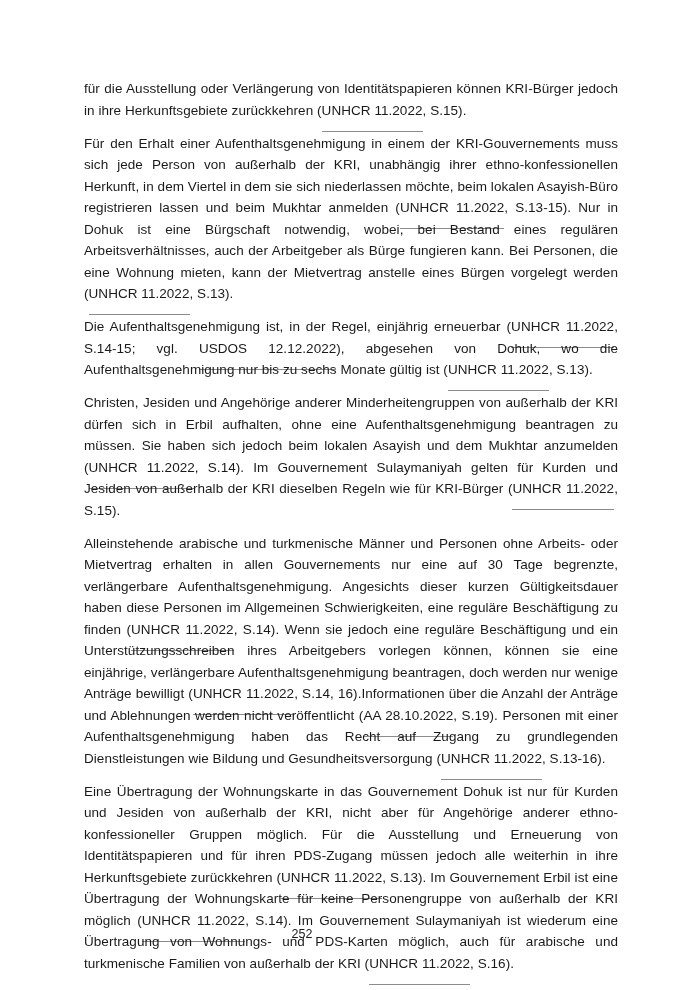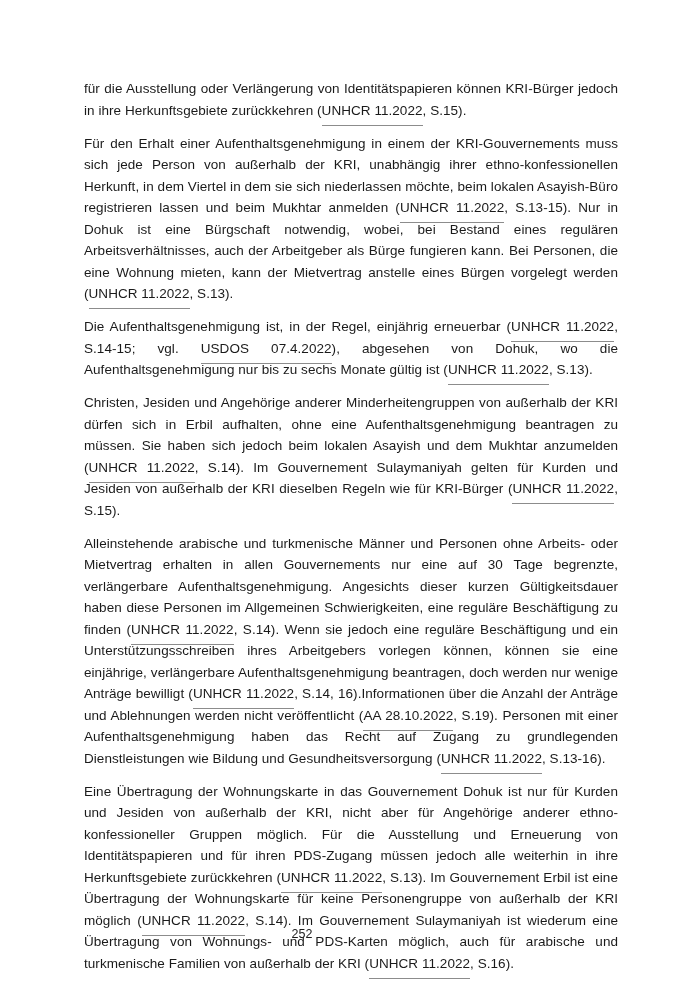--- a/index.html
+++ b/index.html
@@ -27,21 +27,21 @@
     hyphens: auto;
     -webkit-hyphens: auto;
   }
   .doc-body p {
     margin: 0 0 11.5px 0;
   }
   a.cite {
     color: inherit;
     text-decoration: none;
     border-bottom: 1px solid var(--underline-color, #8c8c8c);
-    padding-bottom: 7px;
+    padding-bottom: 13px;
     cursor: pointer;
   }
   .page-footer {
     position: absolute;
     top: 924px;
     left: 0;
     width: 604px;
     text-align: center;
   }
   .page-number {
@@ -49,21 +49,21 @@
     color: #1a1a1a;
     display: inline-block;
   }
 </style>
 </head>
 <body style="background: rgb(255, 255, 255); color: rgb(26, 26, 26);">
 
 <main class="doc-body" id="doc-body">
     <p><span>für die Ausstellung oder Verlängerung von Identitätspapieren können KRI-Bürger jedoch in ihre Herkunftsgebiete zurückkehren (</span><a class="cite">UNHCR 11.2022</a><span>, S.15).</span></p>
     <p><span>Für den Erhalt einer Aufenthaltsgenehmigung in einem der KRI-Gouvernements muss sich jede Person von außerhalb der KRI, unabhängig ihrer ethno-konfessionellen Herkunft, in dem Viertel in dem sie sich niederlassen möchte, beim lokalen Asayish-Büro registrieren lassen und beim Mukhtar anmelden (</span><a class="cite">UNHCR 11.2022</a><span>, S.13-15). Nur in Dohuk ist eine Bürgschaft notwendig, wobei, bei Bestand eines regulären Arbeitsverhältnisses, auch der Arbeitgeber als Bürge fungieren kann. Bei Personen, die eine Wohnung mieten, kann der Mietvertrag anstelle eines Bürgen vorgelegt werden (</span><a class="cite">UNHCR 11.2022</a><span>, S.13).</span></p>
-    <p><span>Die Aufenthaltsgenehmigung ist, in der Regel, einjährig erneuerbar (</span><a class="cite">UNHCR 11.2022</a><span>, S.14-15; vgl. </span><a class="cite">USDOS 07.4.2022</a><span>), abgesehen von Dohuk, wo die Aufenthaltsgenehmigung nur bis zu sechs Monate gültig ist (</span><a class="cite">UNHCR 11.2022</a><span>, S.13).</span></p>
+    <p><span>Die Aufenthaltsgenehmigung ist, in der Regel, einjährig erneuerbar (</span><a class="cite">UNHCR 11.2022</a><span>, S.14-15; vgl. </span><a class="cite">USDOS 12.12.2022</a><span>), abgesehen von Dohuk, wo die Aufenthaltsgenehmigung nur bis zu sechs Monate gültig ist (</span><a class="cite">UNHCR 11.2022</a><span>, S.13).</span></p>
     <p><span>Christen, Jesiden und Angehörige anderer Minderheitengruppen von außerhalb der KRI dürfen sich in Erbil aufhalten, ohne eine Aufenthaltsgenehmigung beantragen zu müssen. Sie haben sich jedoch beim lokalen Asayish und dem Mukhtar anzumelden (</span><a class="cite">UNHCR 11.2022</a><span>, S.14). Im Gouvernement Sulaymaniyah gelten für Kurden und Jesiden von außerhalb der KRI dieselben Regeln wie für KRI-Bürger (</span><a class="cite">UNHCR 11.2022</a><span>, S.15).</span></p>
     <p><span>Alleinstehende arabische und turkmenische Männer und Personen ohne Arbeits- oder Mietvertrag erhalten in allen Gouvernements nur eine auf 30 Tage begrenzte, verlängerbare Aufenthaltsgenehmigung. Angesichts dieser kurzen Gültigkeitsdauer haben diese Personen im Allgemeinen Schwierigkeiten, eine reguläre Beschäftigung zu finden (</span><a class="cite">UNHCR 11.2022</a><span>, S.14). Wenn sie jedoch eine reguläre Beschäftigung und ein Unterstützungsschreiben ihres Arbeitgebers vorlegen können, können sie eine einjährige, verlängerbare Aufenthaltsgenehmigung beantragen, doch werden nur wenige Anträge bewilligt (</span><a class="cite">UNHCR 11.2022</a><span>, S.14, 16).Informationen über die Anzahl der Anträge und Ablehnungen werden nicht veröffentlicht (</span><a class="cite">AA 28.10.2022</a><span>, S.19). Personen mit einer Aufenthaltsgenehmigung haben das Recht auf Zugang zu grundlegenden Dienstleistungen wie Bildung und Gesundheitsversorgung (</span><a class="cite">UNHCR 11.2022</a><span>, S.13-16).</span></p>
     <p><span>Eine Übertragung der Wohnungskarte in das Gouvernement Dohuk ist nur für Kurden und Jesiden von außerhalb der KRI, nicht aber für Angehörige anderer ethno-konfessioneller Gruppen möglich. Für die Ausstellung und Erneuerung von Identitätspapieren und für ihren PDS-Zugang müssen jedoch alle weiterhin in ihre Herkunftsgebiete zurückkehren (</span><a class="cite">UNHCR 11.2022</a><span>, S.13). Im Gouvernement Erbil ist eine Übertragung der Wohnungskarte für keine Personengruppe von außerhalb der KRI möglich (</span><a class="cite">UNHCR 11.2022</a><span>, S.14). Im Gouvernement Sulaymaniyah ist wiederum eine Übertragung von Wohnungs- und PDS-Karten möglich, auch für arabische und turkmenische Familien von außerhalb der KRI (</span><a class="cite">UNHCR 11.2022</a><span>, S.16).</span></p>
     <p><span>Die kurdischen Behörden wenden Beschränkungen regional unterschiedlich streng an. Die Wiedereinreise von Binnenvertriebenen (IDPs) und Flüchtlingen wird - je nach ethno-religiösem Hintergrund und Rückkehrgebiet - mehr oder weniger restriktiv gehandhabt (</span></p>
   </main>
 
 <footer class="page-footer">
   <span class="page-number">252</span>
 </footer>
 

